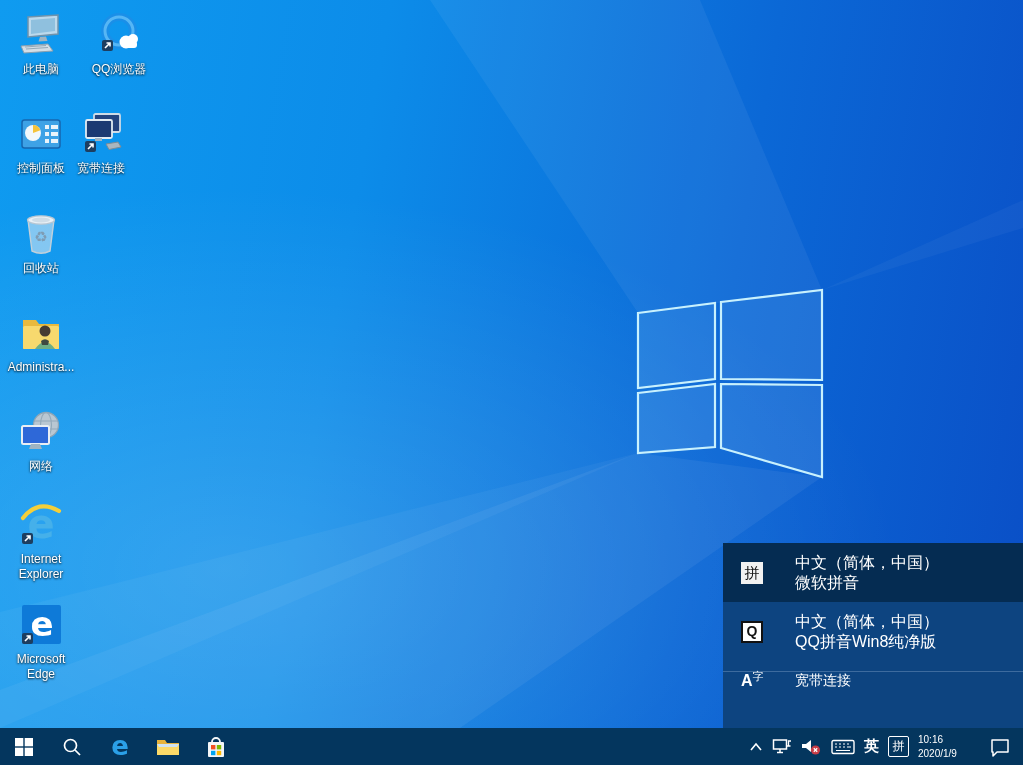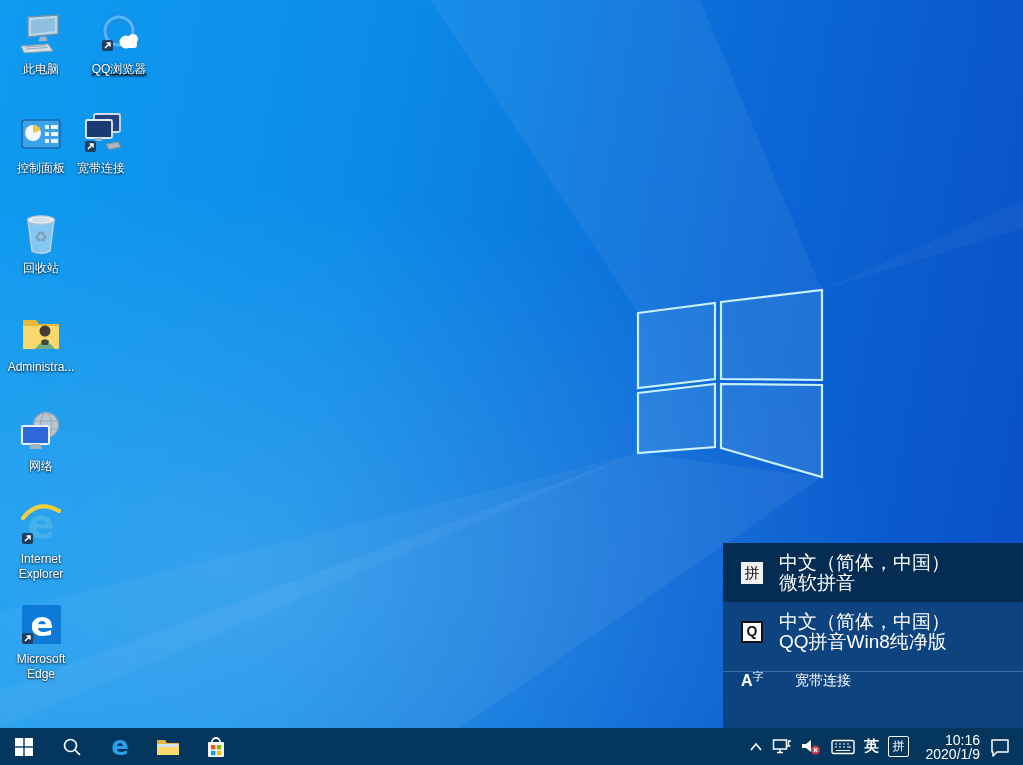--- a/index.html
+++ b/index.html
@@ -32,21 +32,21 @@
   }
   .ime-item { height:59px; display:flex; align-items:center; }
   .ime-item.selected { background:#052c52; height:59px; }
   .ime-badge {
     width:22px; height:22px; margin-left:18px; flex:0 0 auto;
     background:#f2f2f2; color:#111; font-size:15px; line-height:22px; text-align:center;
   }
   .ime-badge.qq {
     background:#fff; border:2px solid #111; font-weight:bold; font-size:14px; line-height:17px;
   }
-  .ime-text { margin-left:16px; font-size:19px; line-height:20px; }
+  .ime-text { margin-left:32px; font-size:16px; line-height:20px; }
   .ime-divider { height:1px; background:#3d6b9e; margin-top:10px; }
   .ime-footer { flex:1; display:flex; font-size:14px; }
   .langpref-icon { margin-left:18px; width:26px; position:relative; color:#fff; flex:0 0 auto; }
   .langpref-icon .A { font-size:16px; font-weight:bold; }
   .langpref-icon .zi { font-size:11px; position:relative; top:-6px; }
   .ime-footer .flbl { margin-left:28px; }
 
   
   .taskbar {
     position:absolute; left:0; right:0; bottom:0; height:37px;
@@ -54,21 +54,21 @@
   }
   .tb-left { display:flex; }
   .tb-btn { width:48px; display:flex; align-items:center; justify-content:center; }
   .tb-right { margin-left:auto; display:flex; align-items:center; gap:9px; padding-right:12px; }
   .tray-ic { display:flex; align-items:center; justify-content:center; }
   .lang-en { font-size:15px; font-weight:bold; }
   .pin-box {
     width:21px; height:21px; border:1.6px solid #fff; border-radius:2px;
     font-size:12px; line-height:18px; text-align:center; color:#fff;
   }
-  .clock { font-size:14px; line-height:14px; text-align:right; min-width:62px; }
+  .clock { font-size:10px; line-height:14px; text-align:left; min-width:62px; }
 </style>
 </head>
 <body>
 
 <div class="desktop">
   <svg class="wallsvg" viewBox="0 0 1023 728">
 
     <polygon points="638,313 822,290 700,0 430,0" fill="rgba(255,255,255,0.055)"></polygon>
     <polygon points="822,290 1023,200 1023,228" fill="rgba(255,255,255,0.04)"></polygon>
     <polygon points="638,453 822,477 460,728 0,728 0,690" fill="rgba(255,255,255,0.06)"></polygon>
@@ -89,21 +89,21 @@
       <path d="M10,5 L40,3 L40,22 L10,25 Z" fill="#bcd9ec" stroke="#6f93ac" stroke-width="1.5"></path>
       <path d="M13,8 L37,6 L37,19 L13,22 Z" fill="#8fc0de"></path>
       <path d="M22,25 l6,-0.4 l1.5,4.4 l-9,0.4 Z" fill="#9fb4c2"></path>
       <path d="M3,34 L30,32 L35,39 L6,41 Z" fill="#d4dee6" stroke="#8aa0b0" stroke-width="1"></path>
       <path d="M7,35 L28,33.5 M8,37 L30,35.5" stroke="#93a9b8" stroke-width="1.2" fill="none"></path>
     </svg>
   </div>
   <div class="lbl">此电脑</div>
 </div>
 
-<div class="dicon" style="left:82px; top:12px;text-decoration:underline;">
+<div class="dicon" style="left:82px; top:12px;">
   <div class="img">
     <svg width="46" height="46" viewBox="0 0 46 46">
       <circle cx="23" cy="19" r="14" fill="none" stroke="#1a8fe8" stroke-width="8"></circle>
       <circle cx="23" cy="19" r="14" fill="none" stroke="#55b6f5" stroke-width="3"></circle>
       <g fill="#ffffff">
         <circle cx="30" cy="30" r="6.5"></circle>
         <circle cx="37" cy="27" r="5"></circle>
         <rect x="28" y="29" width="13" height="7" rx="3"></rect>
       </g>
       <g>

